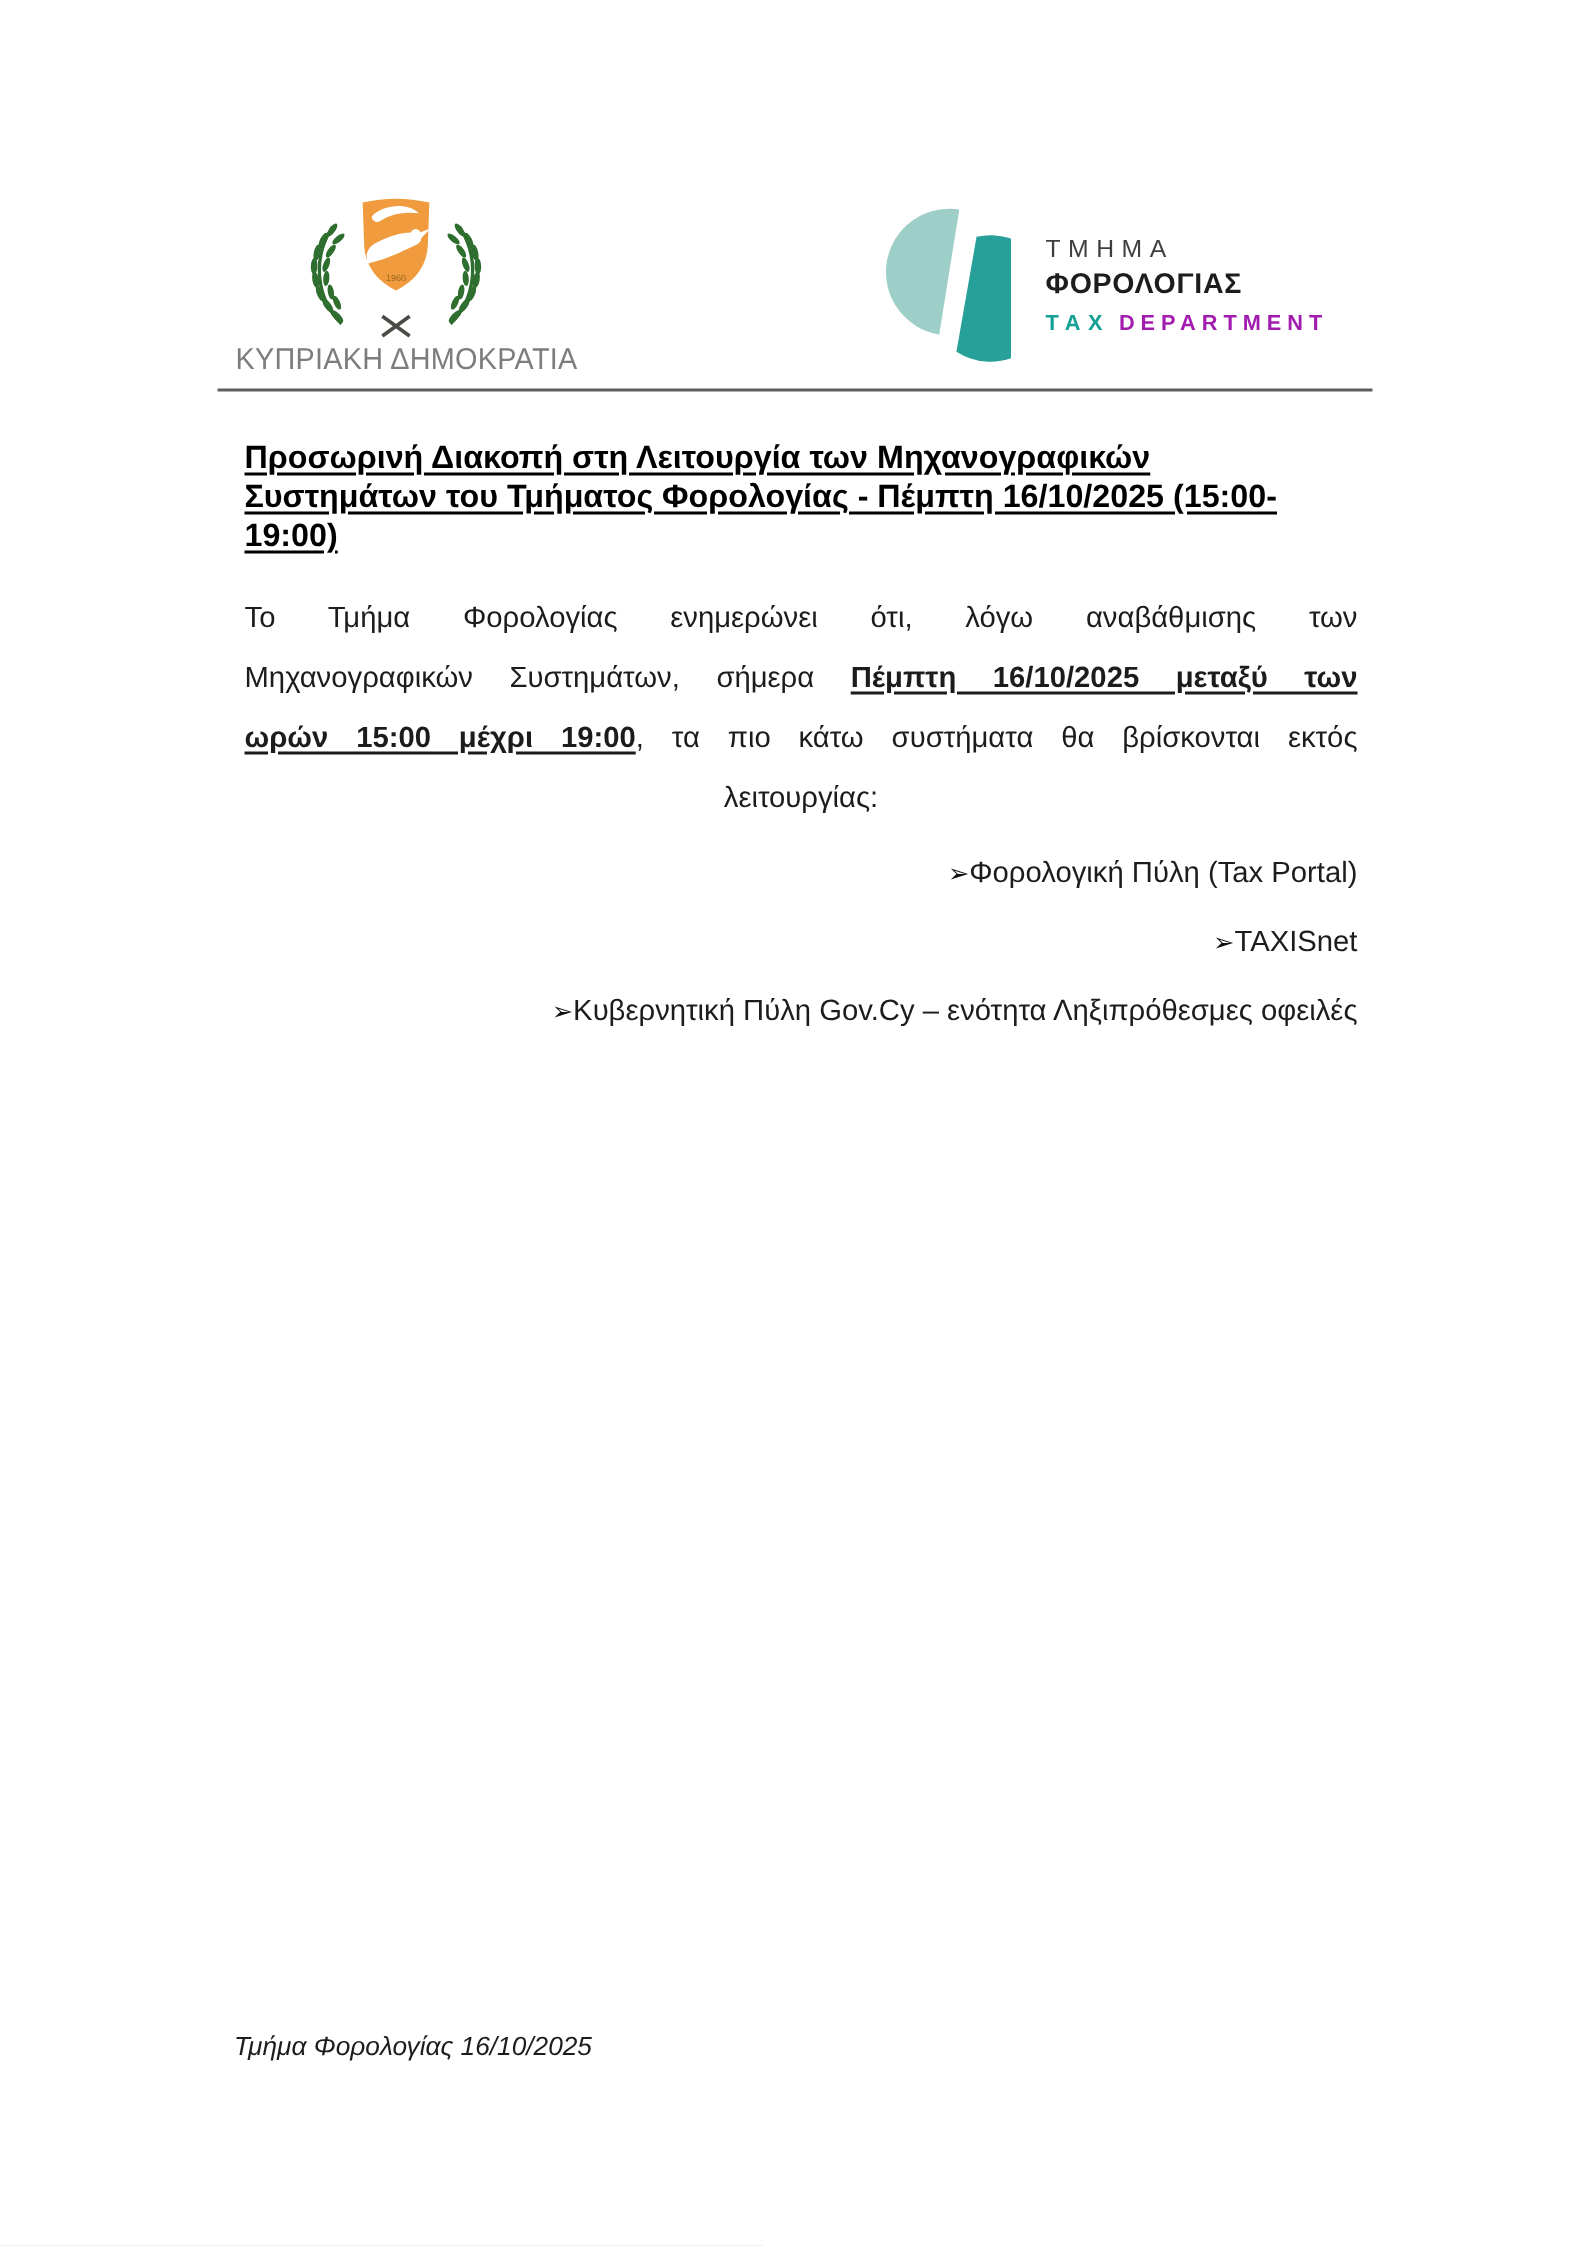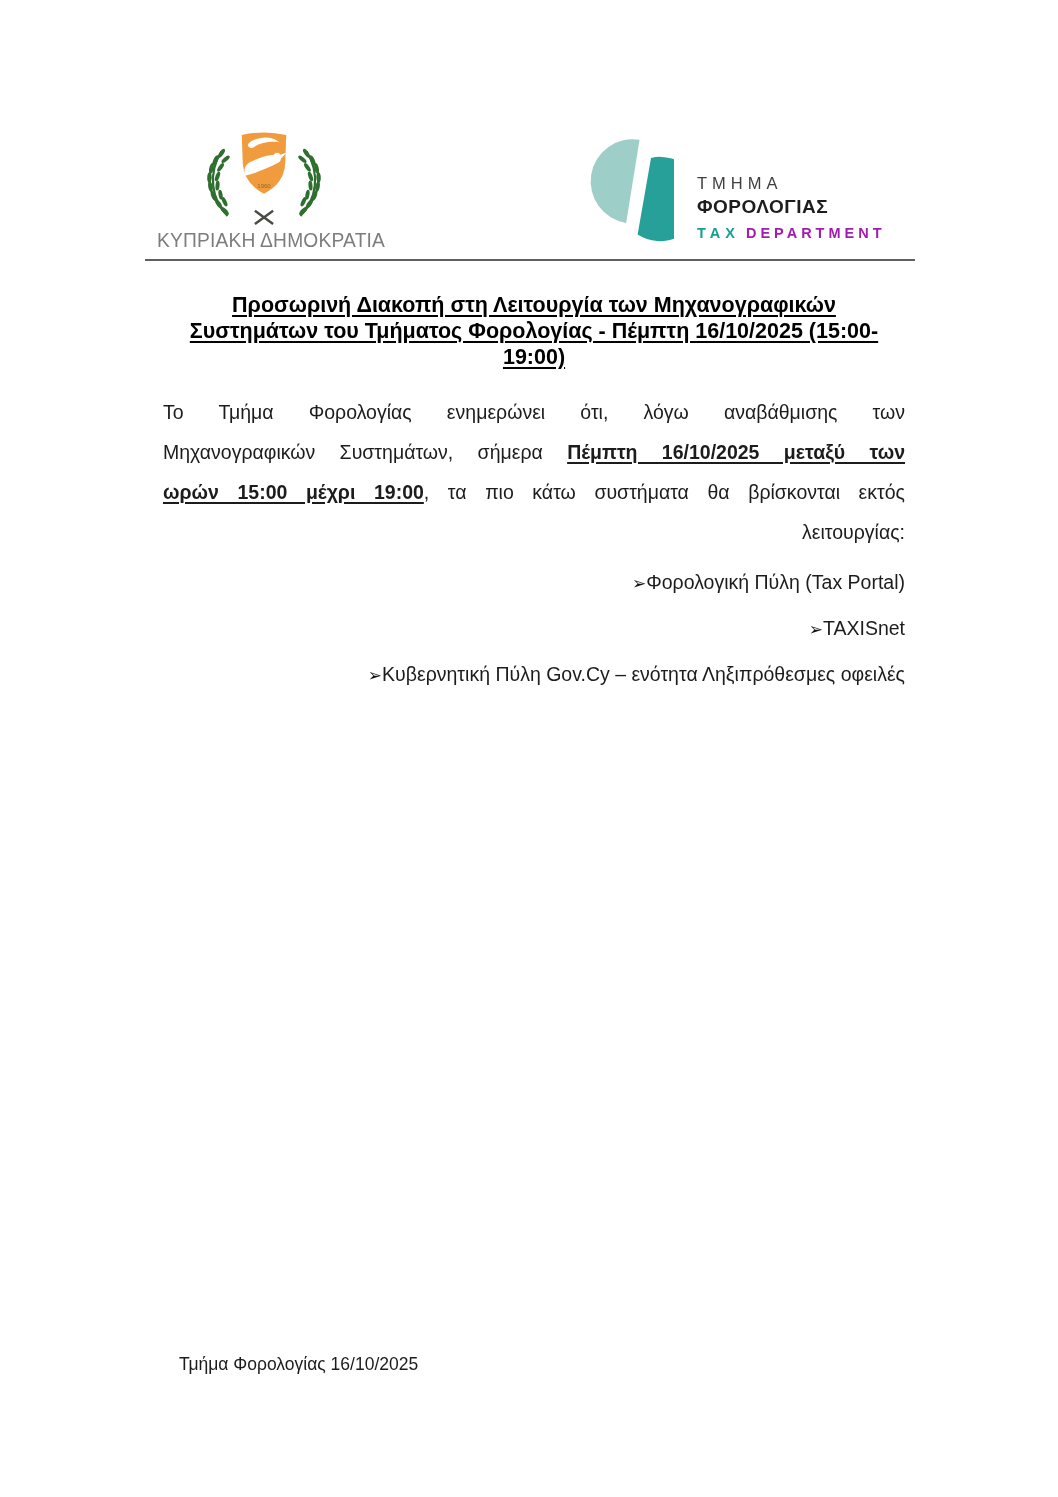--- a/index.html
+++ b/index.html
@@ -15,57 +15,57 @@
   }
   
   .header { position: relative; height: 262px; }
   .coat-svg { position: absolute; left: 197px; top: 129px; width: 134px; height: 97px; }
   .emblem-label {
     position: absolute; left: 157px; top: 229px; width: 215px;
     font-size: 20px; letter-spacing: 0.2px; color: #7d7d7d;
     white-space: nowrap; transform: scaleX(0.96); transform-origin: left center;
   }
   .logo-mark { position: absolute; left: 584px; top: 133px; width: 90px; height: 113px; }
-  .logo-text { position: absolute; left: 697px; top: 174px; width: 200px; }
+  .logo-text { position: absolute; left: 697px; top: 157px; width: 200px; }
   .logo-line1 { font-size: 16.5px; letter-spacing: 5px; color: #3f3f3f; }
   .logo-line2 { font-size: 19px; font-weight: 800; letter-spacing: 0.5px; color: #1d1d1d; margin-top: 3px; }
   .logo-line3 { font-size: 14.5px; margin-top: 7px; white-space: nowrap; }
   .logo-tax { color: #14a094; font-weight: bold; letter-spacing: 5px; margin-right: 6px; }
   .logo-dept { color: #a21caf; font-weight: 600; letter-spacing: 4px; }
   .divider {
     position: absolute; left: 145px; top: 259px; width: 770px; height: 0;
     border-top: 2.5px solid #5f5f5f;
   }
   
   .content { padding: 0 153px 0 163px; }
   .title { margin-top: 30px; }
   .title-line {
-    text-align: center; font-size: 21.5px; font-weight: bold; line-height: 26px;
+    text-align: left; font-size: 21.5px; font-weight: bold; line-height: 26px;
     color: #000;
     text-decoration: underline; text-decoration-thickness: 2px; text-underline-offset: 3px;
   }
   .body-par { margin-top: 22px; font-size: 19.5px; }
   .body-line { line-height: 40px; }
   .jline { text-align: justify; text-align-last: justify; }
-  .lline { text-align: right; }
+  .lline { text-align: center; }
   .bu {
     font-weight: bold;
     text-decoration: underline; text-decoration-thickness: 2px; text-underline-offset: 3px;
   }
   .bullets { list-style: none; margin: 10px 0 0 0; padding: 0; font-size: 19.5px; text-align: right; }
   .bullets li { line-height: 40px; margin-bottom: 5px; padding-left: 27px; }
   .arrow {
     display: inline-block; width: 36px; font-size: 17px;
     font-family: "DejaVu Sans", sans-serif; color: #111;
   }
   .closing { margin-top: 26px; font-size: 19.5px; line-height: 40px; }
   
   .footer {
-    position: absolute; left: 179px; top: 1354px;
-    font-size: 17.5px; color: #1c1c1c;
+    position: absolute; left: 156px; top: 1354px;
+    font-size: 17.5px; font-style: italic; color: #1c1c1c;
   }
 </style>
 </head>
 <body>
 
 <div class="page">
 
   <div class="header">
 
     <svg class="coat-svg" viewBox="0 0 132 96" aria-hidden="true">

